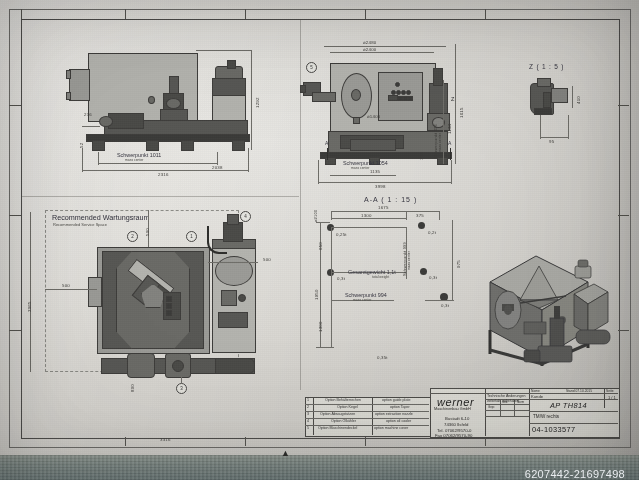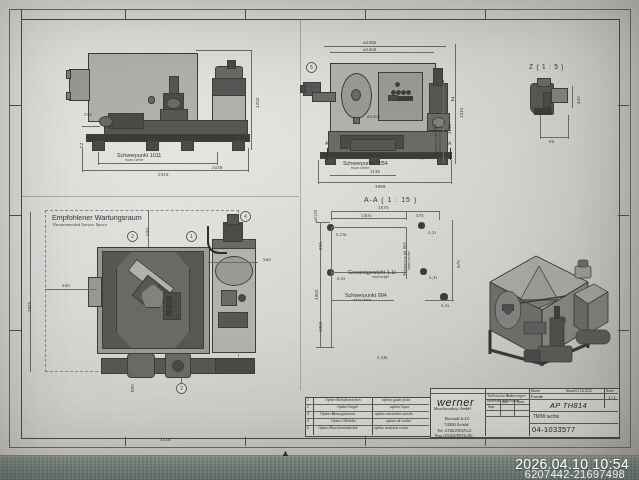--- a/index.html
+++ b/index.html
@@ -268,21 +268,21 @@
   <div class="dim dimv" style="left:456px;top:268px;">975</div>
   <div class="dim dimv" style="left:313px;top:222px;font-size:4px;">⌀2100</div>
   <div class="dim dimv" style="left:402px;top:276px;font-size:4px;">Schwerpunkt  999</div>
   <div class="dim dimv" style="left:407px;top:270px;font-size:3.1px;">mass center</div>
 
   <div class="lbl" style="left:348px;top:269px;font-size:5.4px;">Gesamtgewicht  1,1t</div>
   <div class="lbl sub" style="left:372px;top:275px;">total weight</div>
   <div class="lbl" style="left:345px;top:292px;font-size:5.4px;">Schwerpunkt  994</div>
   <div class="lbl sub" style="left:353px;top:298px;">mass center</div>
 
-  <div class="lbl" style="left:52px;top:213px;font-size:7.2px;color:#2f2e3a;">Empfohlener Wartungsraum</div>
+  <div class="lbl" style="left:52px;top:213px;font-size:7.2px;color:#2f2e3a;">Recommended Wartungsraum</div>
   <div class="lbl sub" style="left:53px;top:222px;font-size:4px;">Recommended Service Space</div>
 
   <div style="position:absolute;left:45px;top:210px;width:192px;height:160px;border:1px dashed #8a8a85;"></div>
 
   <div class="blk g1" style="left:97px;top:247px;width:111px;height:105px;"></div>
   <div class="blk g4" style="left:102px;top:251px;width:100px;height:96px;"></div>
   <div class="blk g3" style="left:116px;top:251px;width:72px;height:96px;
        clip-path:polygon(0 18%,22% 0,78% 0,100% 18%,100% 82%,78% 100%,22% 100%,0 82%);"></div>
 
   <div class="blk g0" style="left:127px;top:272px;width:46px;height:13px;transform:rotate(38deg);"></div>
@@ -428,16 +428,15 @@
 
   <div class="tbtxt tbbig" style="left:550px;top:401px;font-style:italic;">AP TH814</div>
   <div class="tbtxt" style="left:533px;top:414px;font-size:4.6px;">TM/W  rechts</div>
   <div class="tbtxt tbbig" style="left:532px;top:425px;">04-1033577</div>
 
   <div class="grain"></div>
   <div class="vign"></div>
 
   <div class="arrowup">▲</div>
 
-  <div class="wm-date">2026.04.10 10:54</div>
   <div class="wm-id">6207442-21697498</div>
 
 </div>
 
 </body></html>

